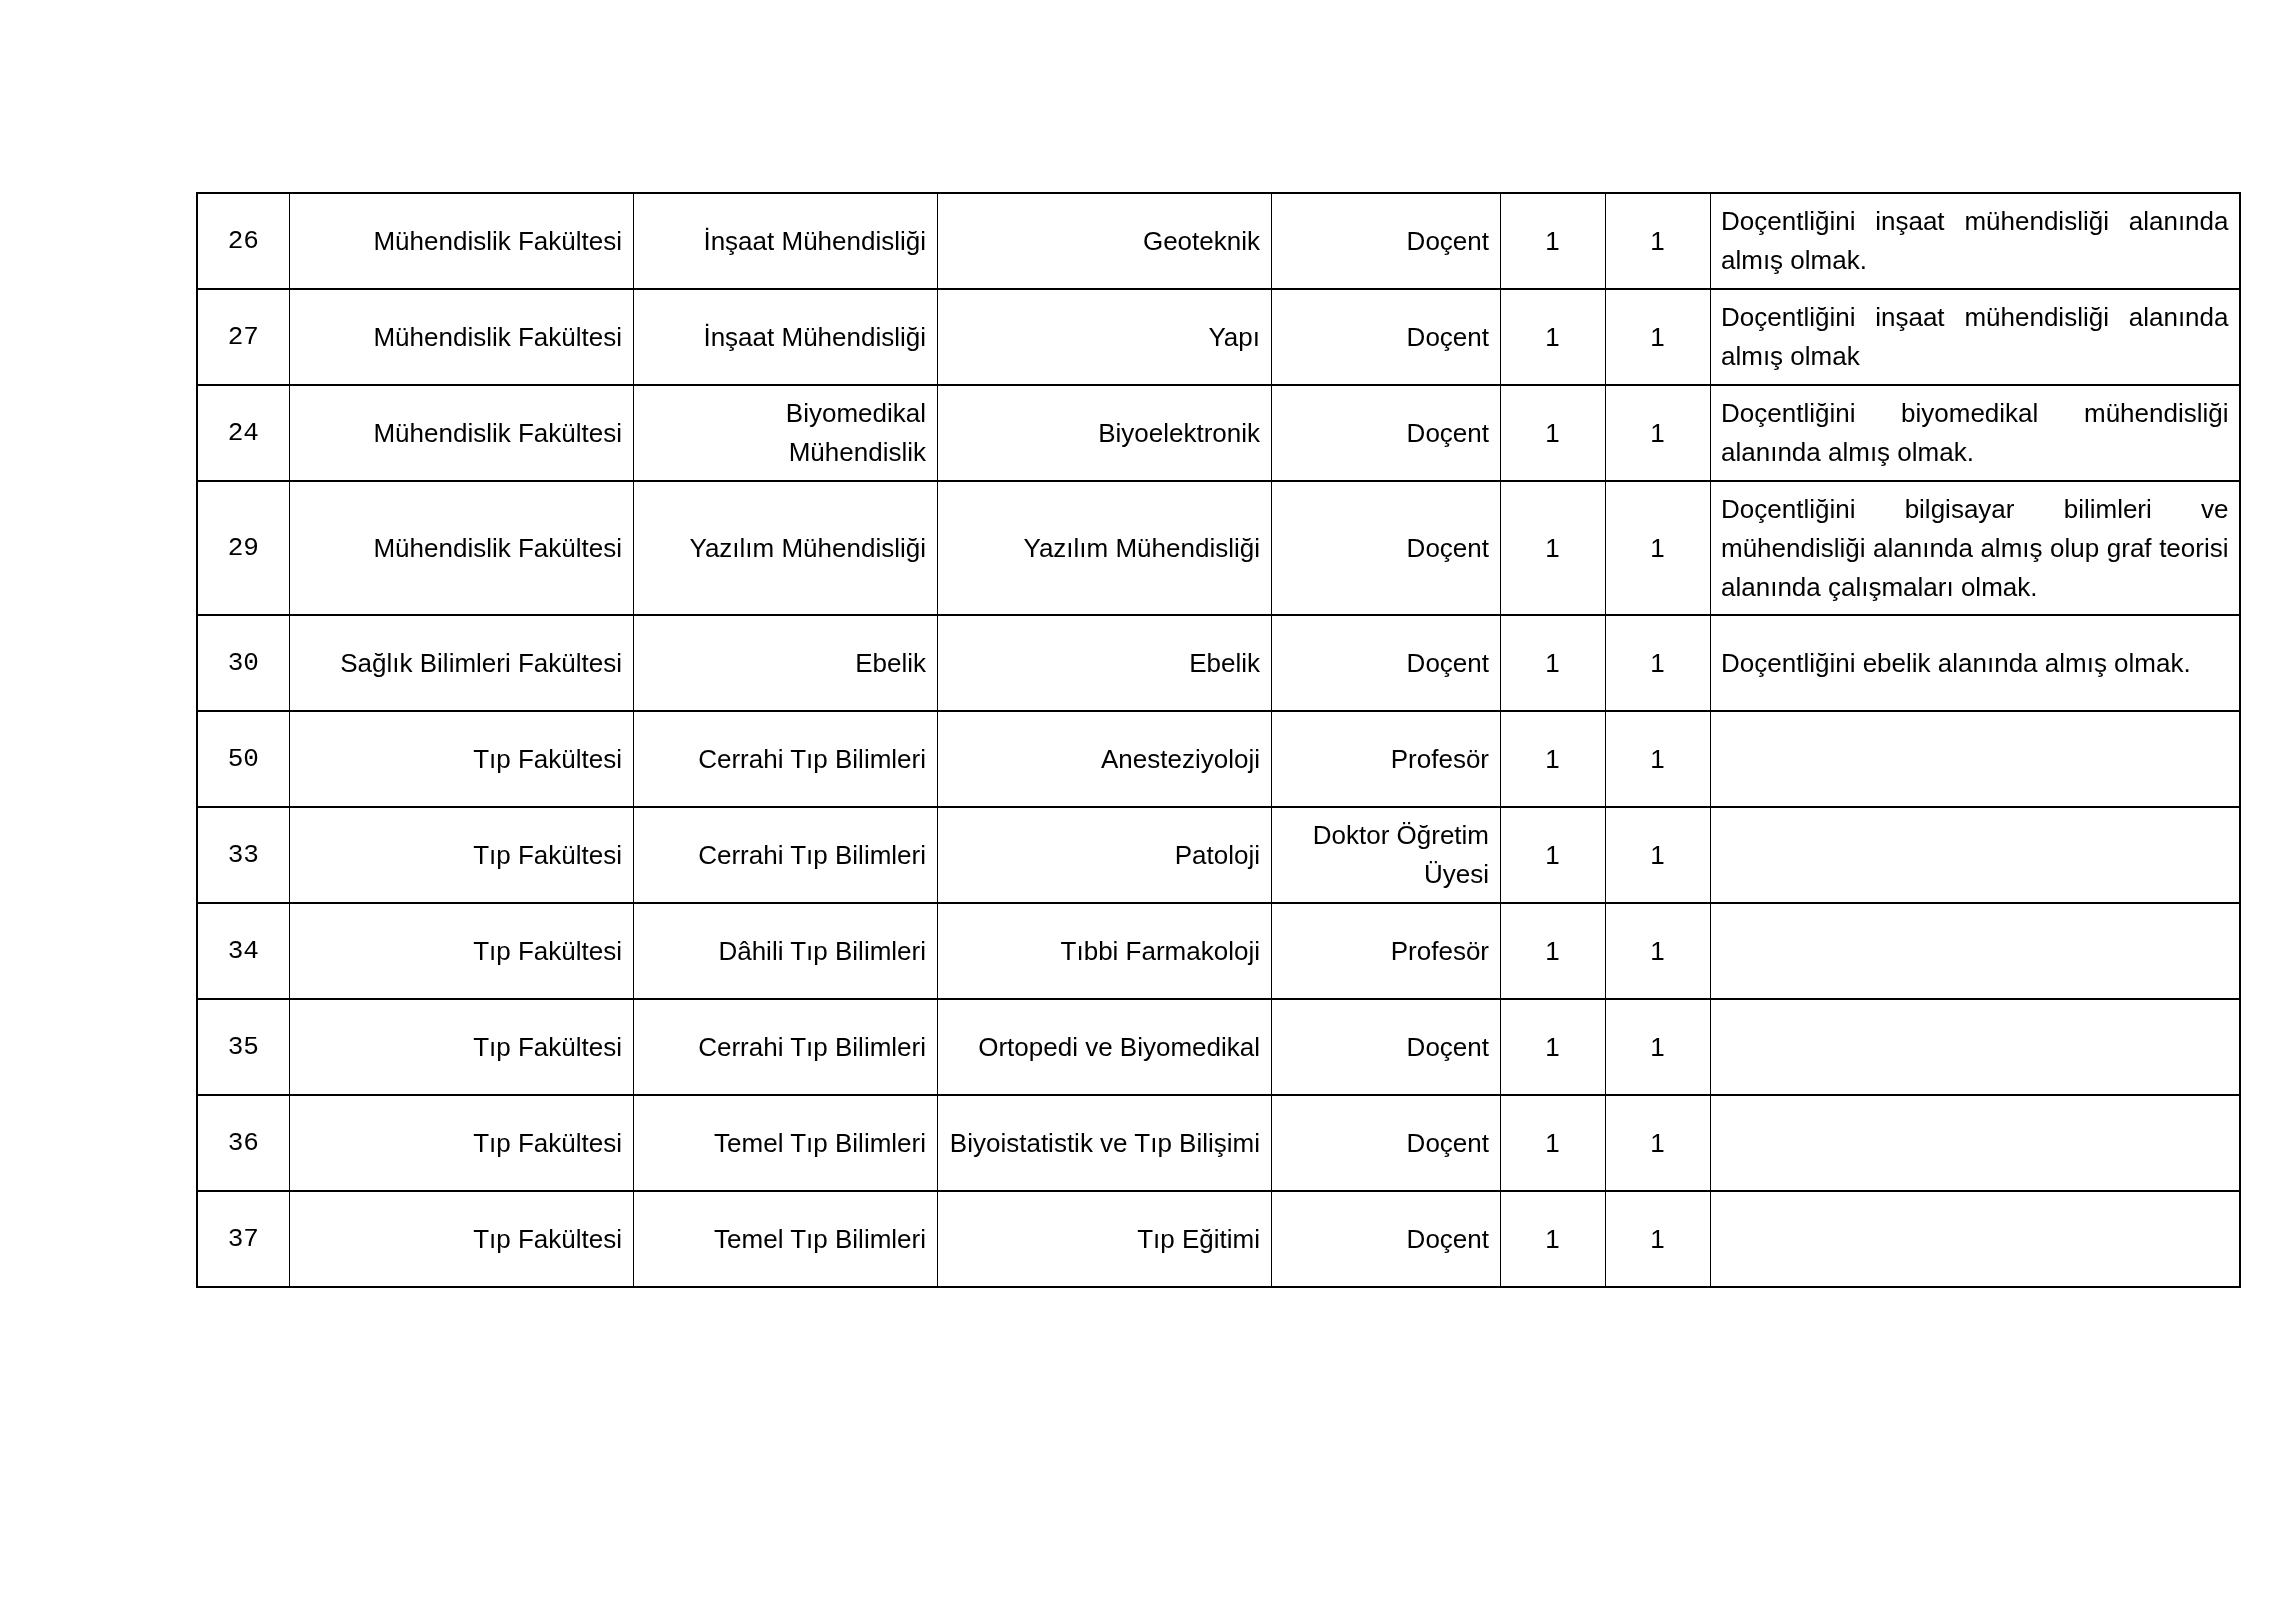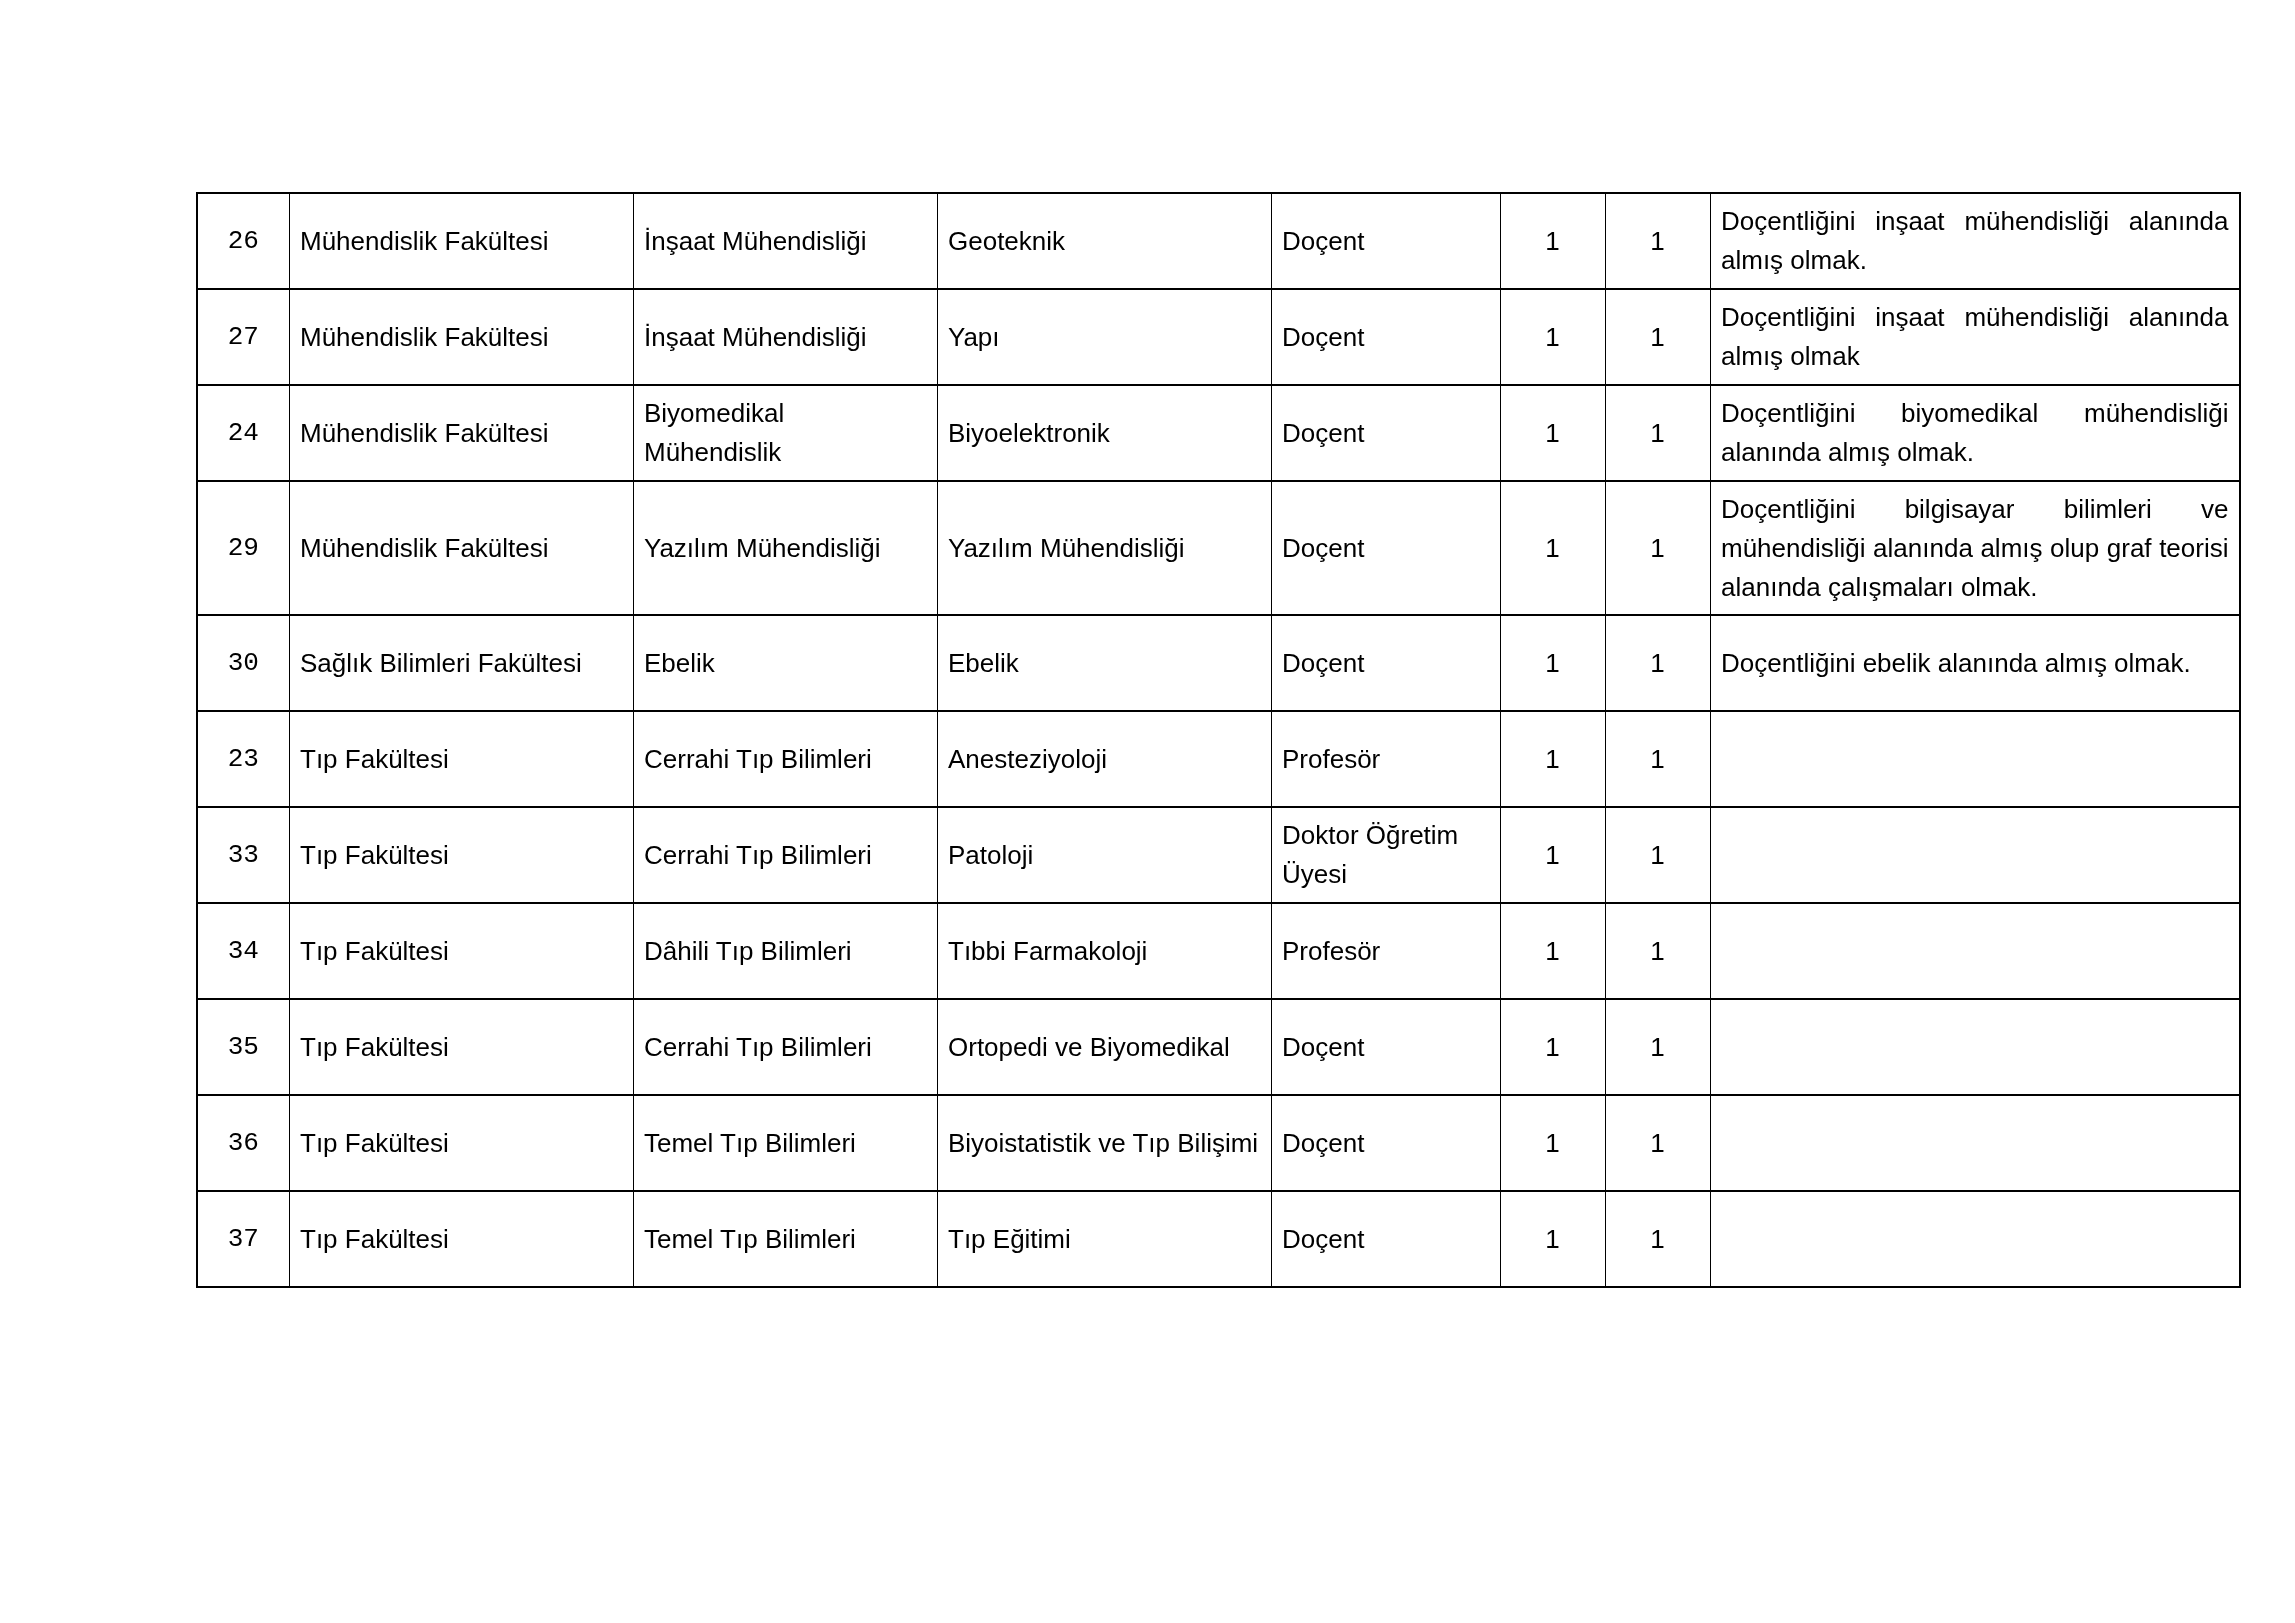--- a/index.html
+++ b/index.html
@@ -37,21 +37,21 @@
     font-size: 26px;
     line-height: 1.5;
     padding: 2.6px 10.5px;
     vertical-align: middle;
     overflow: hidden;
     word-wrap: break-word;
   }
   tbody tr { height: 96px; }
   tbody tr:nth-child(4) { height: 134px; }
 
-  td.align-left   { text-align: left; }
+  td.align-left   { text-align: right; }
   td.align-center { text-align: center; padding-left: 2.6px; padding-right: 2.6px; }
   td.align-justify {
     text-align: justify;
     vertical-align: top;
     font-size: 25px;
     line-height: 1.55;
     padding: 6.5px 10.5px 6.5px 10.5px;
     margin-left: 40px;
   }
   td.col-no { font-size: 26px; font-family: Liberation Mono, monospace; }
@@ -116,21 +116,21 @@
           <td class="col-no align-center">30</td>
           <td class="col-faculty align-left">Sağlık Bilimleri Fakültesi</td>
           <td class="col-department align-left">Ebelik</td>
           <td class="col-field align-left">Ebelik</td>
           <td class="col-title align-left">Doçent</td>
           <td class="col-grade align-center">1</td>
           <td class="col-count align-center">1</td>
           <td class="col-requirement align-justify">Doçentliğini ebelik alanında almış olmak.</td>
         </tr>
         <tr>
-          <td class="col-no align-center">23</td>
+          <td class="col-no align-center">50</td>
           <td class="col-faculty align-left">Tıp Fakültesi</td>
           <td class="col-department align-left">Cerrahi Tıp Bilimleri</td>
           <td class="col-field align-left">Anesteziyoloji</td>
           <td class="col-title align-left">Profesör</td>
           <td class="col-grade align-center">1</td>
           <td class="col-count align-center">1</td>
           <td class="col-requirement align-justify"></td>
         </tr>
         <tr>
           <td class="col-no align-center">33</td>

